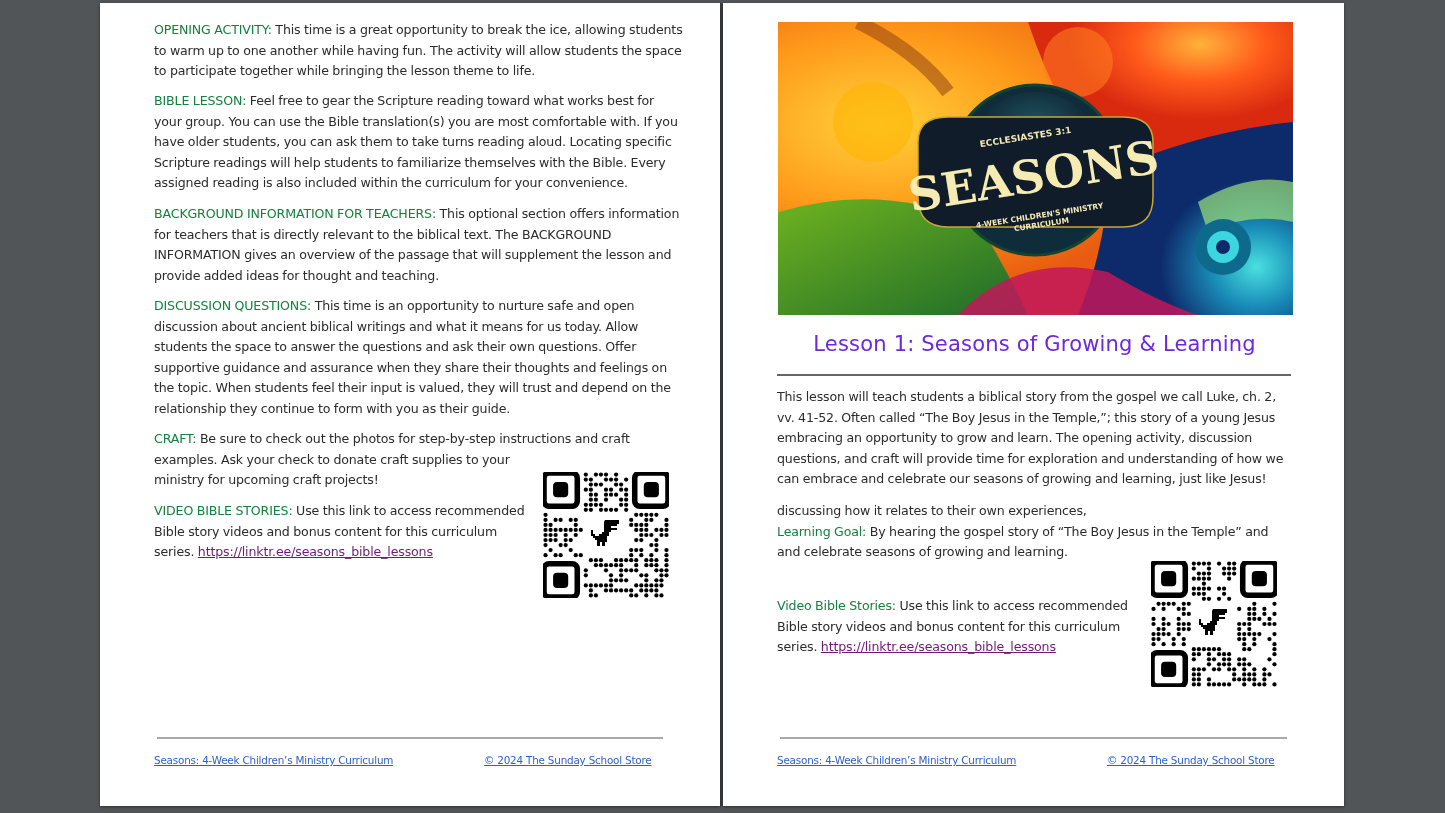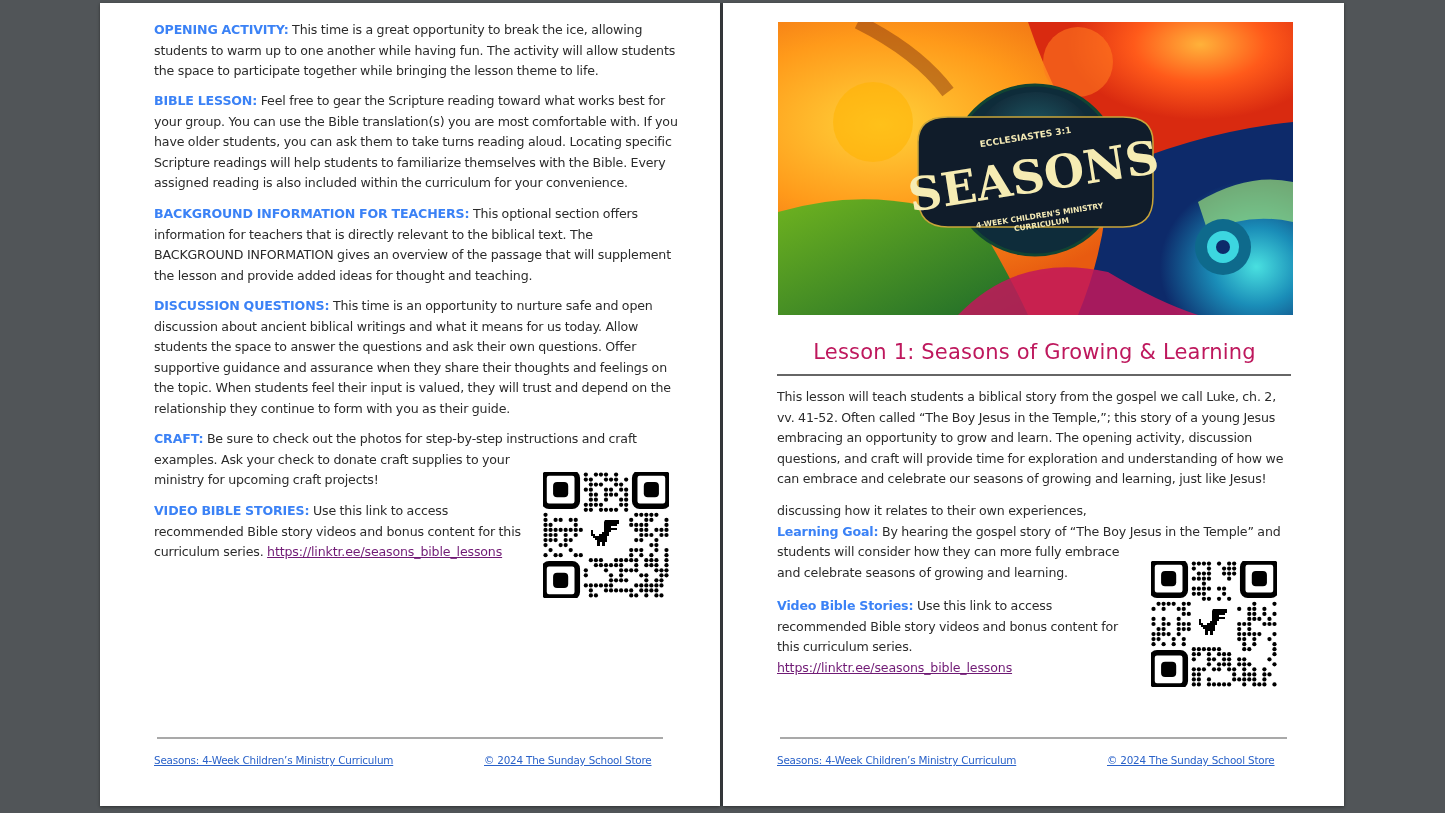--- a/index.html
+++ b/index.html
@@ -15,21 +15,21 @@
   }
   #page-left { left: 100px; width: 620px; }
   #page-right { left: 723px; width: 621px; }
   .gutter { position: absolute; left: 720px; top: 3px; width: 3px; height: 803px; background: #3f4346; }
 
   .para {
     position: absolute; margin: 0;
     font-size: 12.6px; line-height: 20.6px; color: #2b2b2b;
     letter-spacing: -0.15px; word-spacing: -0.3px;
   }
-  .para .lbl { font-weight: bold; color: #3b82f6; }
+  .para .lbl { font-weight: normal; color: #15803d; }
   a.link { color: #701a75; text-decoration: underline; }
 
   
   #p-opening { left: 54px; top: 17px; width: 530px; }
   #p-bible { left: 54px; top: 88px; width: 530px; }
   #p-background { left: 54px; top: 201px; width: 530px; }
   #p-discussion { left: 54px; top: 293px; width: 530px; }
   #p-craft { left: 54px; top: 426px; width: 530px; }
   #p-video-left { left: 54px; top: 498px; width: 375px; }
 
@@ -47,22 +47,22 @@
     text-decoration: underline; letter-spacing: -0.2px; white-space: nowrap; text-align: right;
   }
   #footer-left-title { left: 54px; }
   #footer-left-copy { left: 384px; }
   #footer-right-title { left: 54px; }
   #footer-right-copy { left: 384px; }
 
   
   #banner { position: absolute; left: 55px; top: 19px; width: 515px; height: 293px; overflow: hidden; }
   #lesson-title {
-    position: absolute; left: 55px; top: 337px; width: 513px; text-align: center;
-    font-size: 21px; color: #be185d; letter-spacing: 0.2px; margin: 0; font-weight: normal;
+    position: absolute; left: 55px; top: 329px; width: 513px; text-align: center;
+    font-size: 21px; color: #6d28d9; letter-spacing: 0.2px; margin: 0; font-weight: normal;
   }
   #title-rule { position: absolute; left: 54px; top: 371px; width: 514px; height: 2px; background: #666; }
   #p-intro { left: 54px; top: 384px; width: 520px; }
   #p-goal { left: 54px; top: 498px; width: 525px; }
   #p-video-right { left: 54px; top: 593px; width: 360px; }
   .goal-line { display: block; }
 </style>
 </head>
 <body>
 
@@ -353,21 +353,20 @@
   </div>
 
   <h1 id="lesson-title">Lesson 1: Seasons of Growing &amp; Learning</h1>
   <div id="title-rule"></div>
 
   <p class="para" id="p-intro">This lesson will teach students a biblical story from the gospel we call Luke, ch. 2, vv. 41-52. Often called “The Boy Jesus in the Temple,”; this story of a young Jesus embracing an opportunity to grow and learn.  The opening activity, discussion questions, and craft will provide time for exploration and understanding of how we can embrace and celebrate our seasons of growing and learning, just like Jesus!</p>
 
   <p class="para" id="p-goal">
     <span class="goal-line">discussing how it relates to their own experiences,</span>
     <span class="goal-line"><span class="lbl">Learning Goal:</span><span> By hearing the gospel story of “The Boy Jesus in the Temple” and</span></span>
-    <span class="goal-line">students will consider how they can more fully embrace</span>
     <span class="goal-line">and celebrate seasons of growing and learning.</span>
   </p>
 
   <p class="para" id="p-video-right"><span class="lbl">Video Bible Stories:</span><span> Use this link to access recommended Bible story videos and bonus content for this curriculum series. </span><a class="link">https://linktr.ee/seasons_bible_lessons</a></p>
 
   <div class="qr" id="qr-right">
     <svg class="qr-svg" width="126" height="126" viewBox="0 0 126 126">
         <circle cx="42.84" cy="2.52" r="2.1168" fill="#000"></circle>
         <circle cx="47.88" cy="2.52" r="2.1168" fill="#000"></circle>
         <circle cx="52.92" cy="2.52" r="2.1168" fill="#000"></circle>

